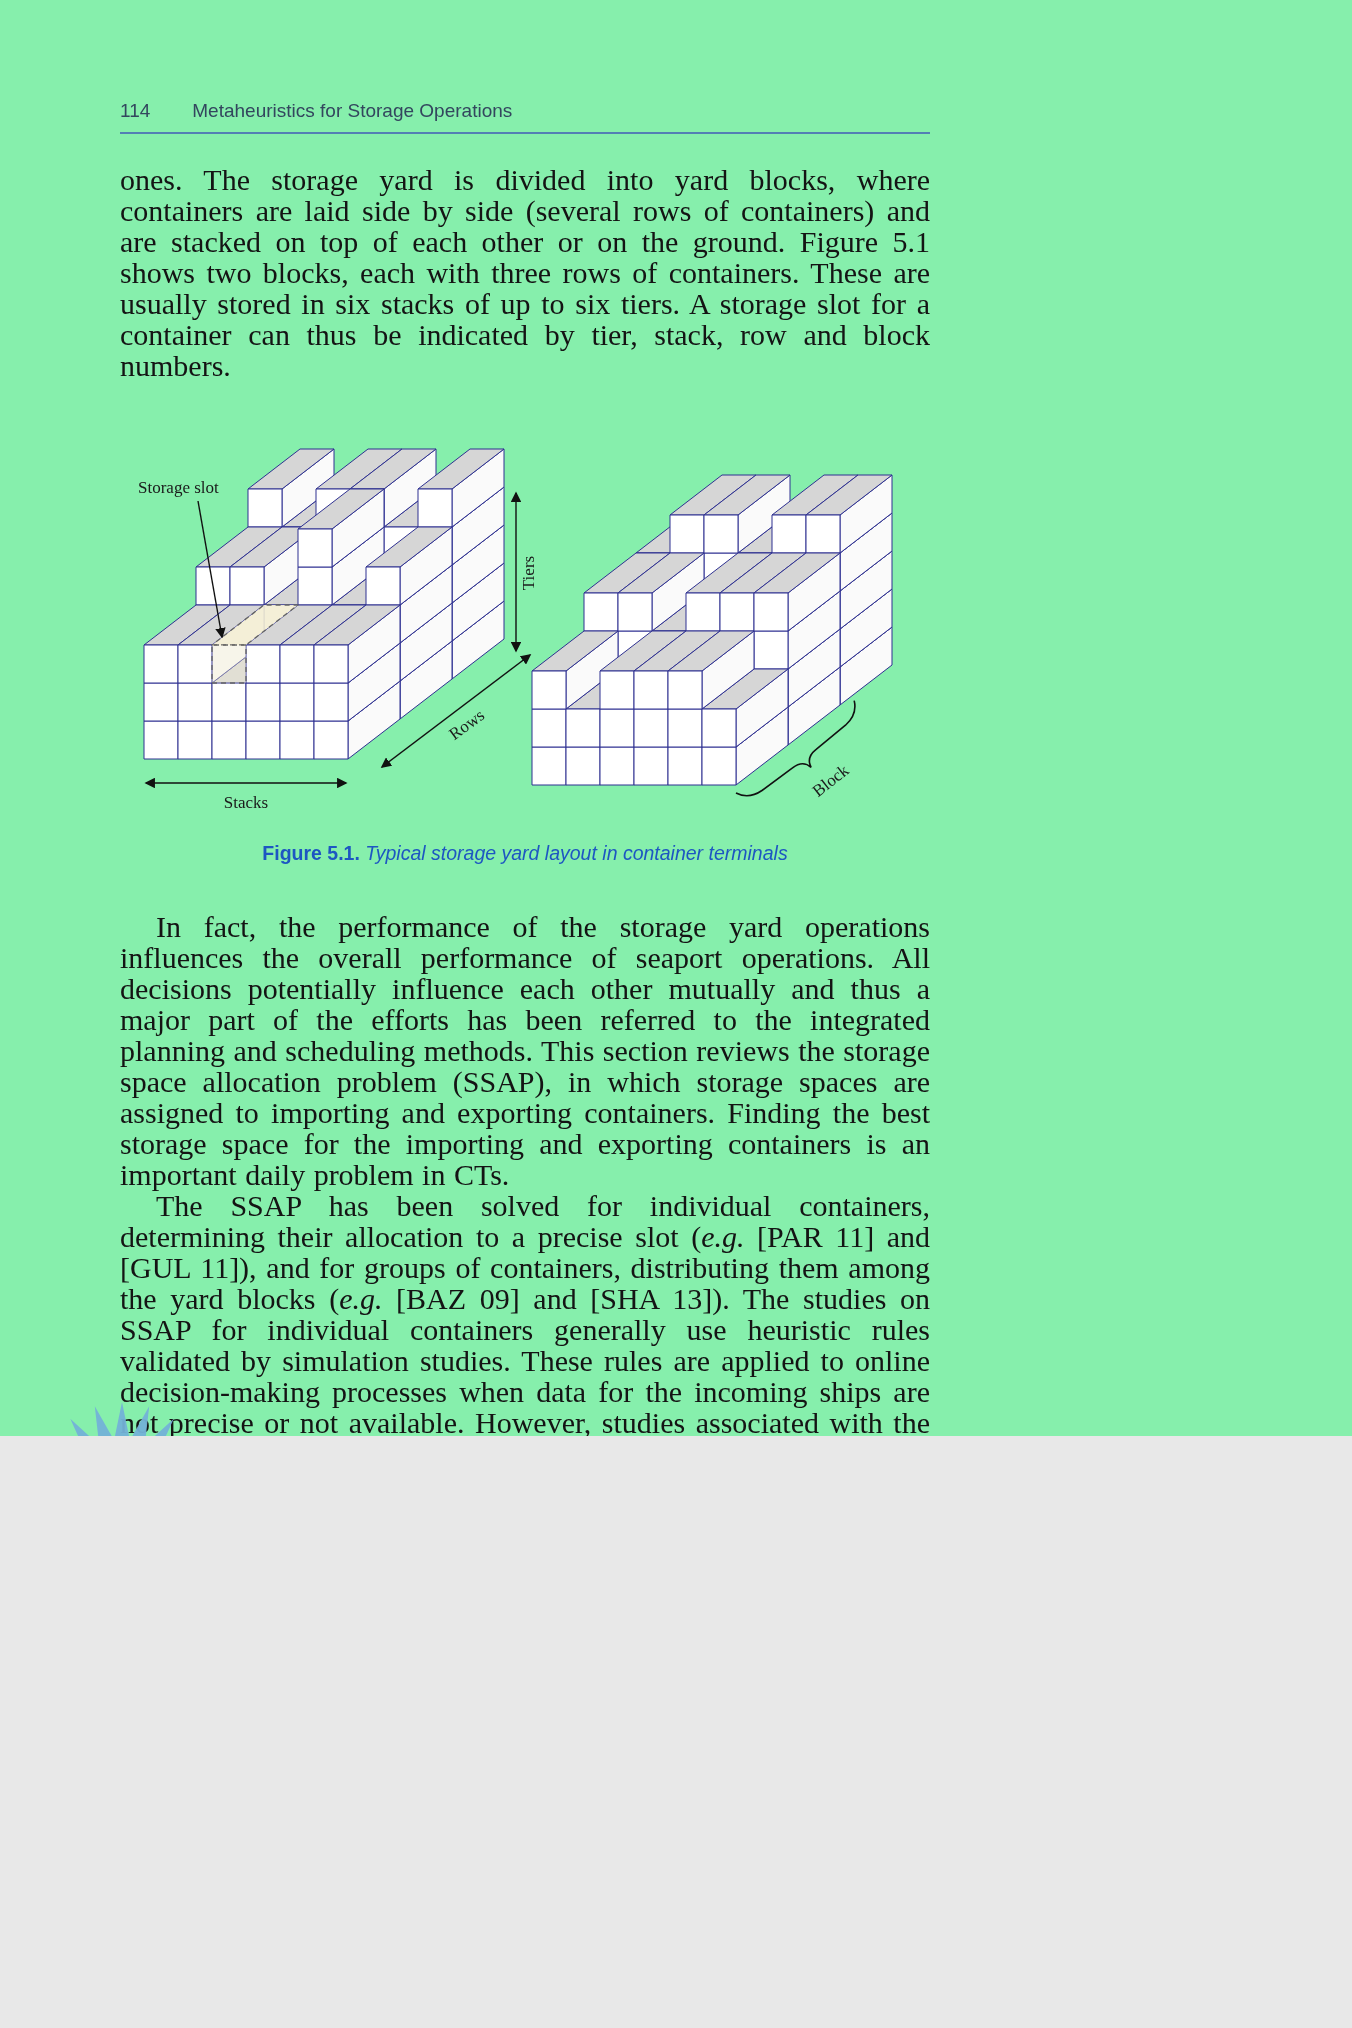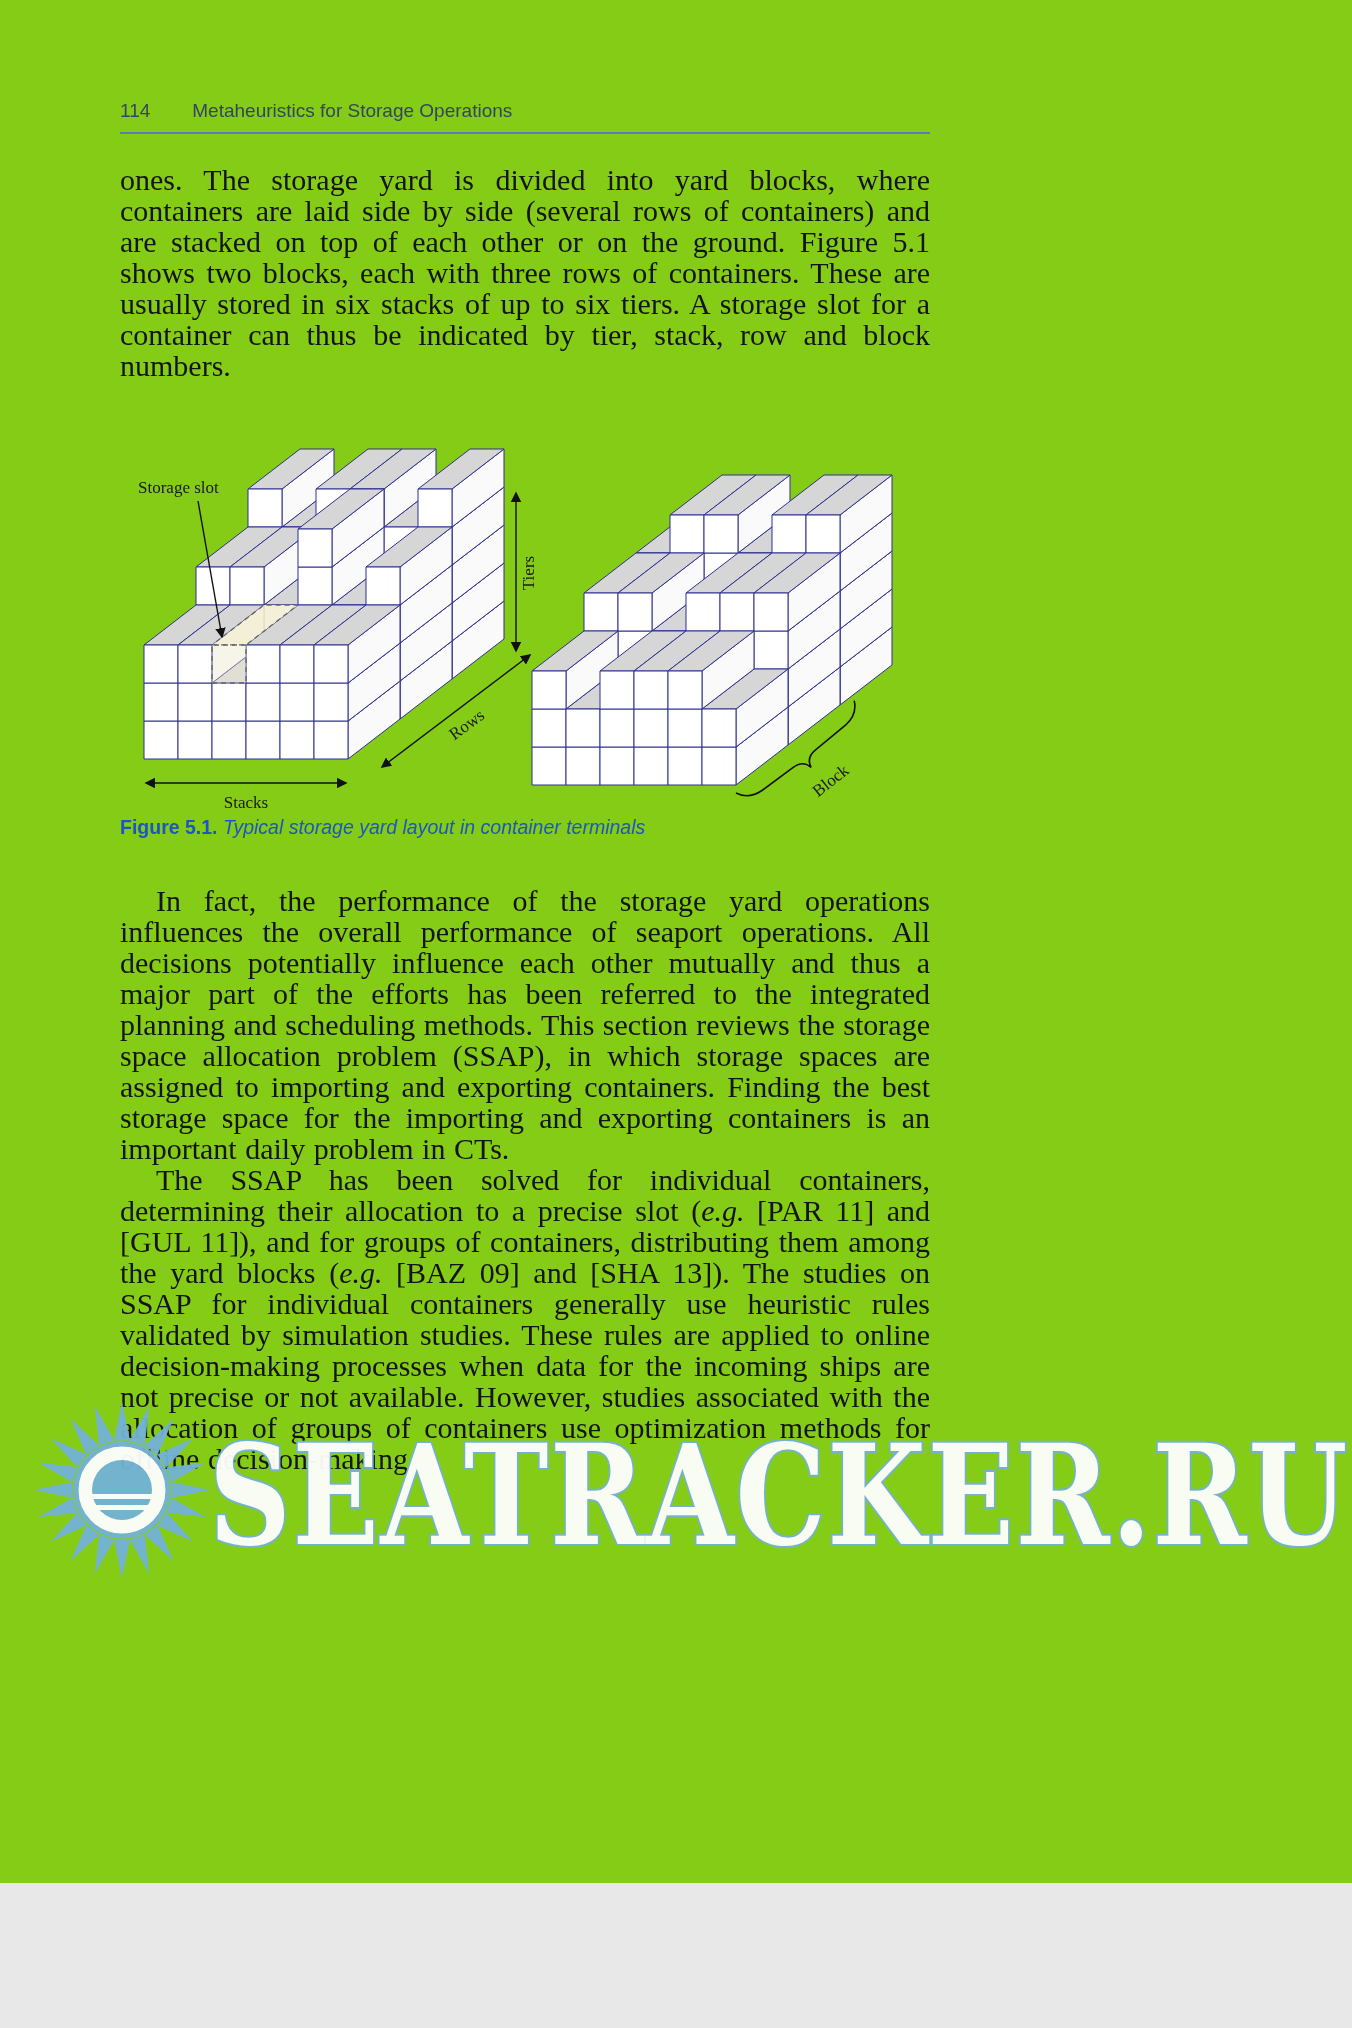--- a/index.html
+++ b/index.html
@@ -1,22 +1,22 @@
 <!DOCTYPE html>
 <html><head>
 <meta charset="utf-8">
 <style>
   * { box-sizing: border-box; }
   html,body { margin:0; padding:0; background:#e8e8e8; }
   .page {
     position: relative;
     width: 1352px;
-    height: 1883px;
+    height: 1436px;
     margin: 0 auto;
-    background: #84cc16;
+    background: #86efac;
     overflow: hidden;
     font-family: "Liberation Serif", serif;
     color: #141414;
   }
   .content {
     position: absolute;
     left: 120px;
     top: 0;
     width: 810px;
   }
@@ -47,22 +47,22 @@
   .figure-wrap { margin-top: 20px; }
   .figure-svg { display:block; margin-left: 12px; }
   .figlabel {
     font-family: "Liberation Serif", serif;
     font-size: 17px;
     fill: #1a1a1a;
   }
   .figline { stroke:#111; stroke-width:1.4; }
 
   .caption {
-    margin-top: 0;
-    text-align: left;
+    margin-top: 26px;
+    text-align: center;
     font-family: "Liberation Sans", sans-serif;
     font-size: 19.5px;
     color: #1d56c2;
   }
   .caption .cap-label { font-weight: bold; }
   .caption .cap-text { font-style: italic; }
 
   
   .watermark {
     position: absolute;

